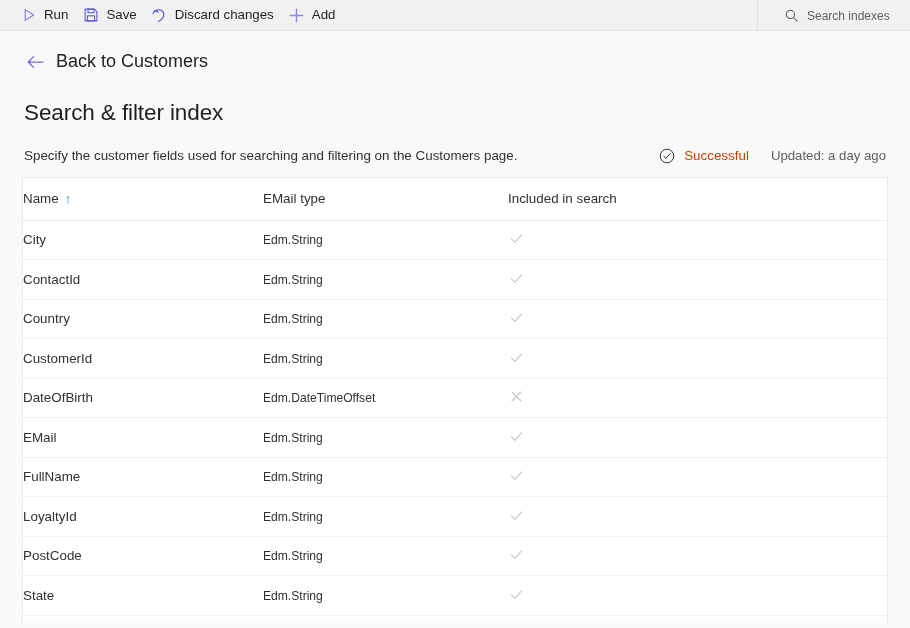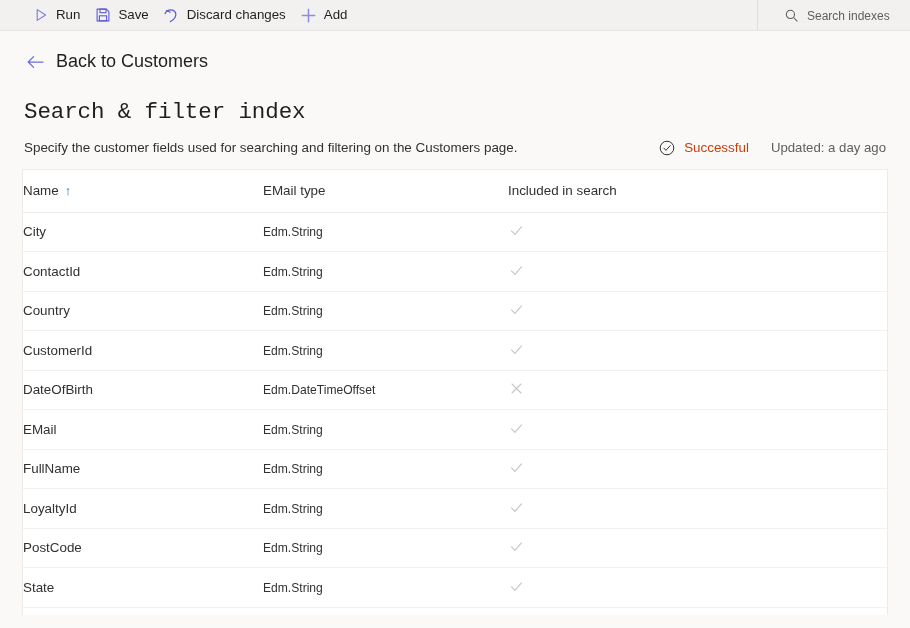--- a/index.html
+++ b/index.html
@@ -23,21 +23,21 @@
     height: 31px;
     background: #f2f1f0;
     border-bottom: 1px solid #e6e4e2;
     display: flex;
     align-items: stretch;
   }
 
   .toolbar-left {
     display: flex;
     align-items: center;
-    padding-left: 28px;
+    padding-left: 16px;
     flex: 0 0 auto;
   }
 
   .tb-btn {
     display: flex;
     align-items: center;
     gap: 7px;
     height: 31px;
     padding: 0 10px 0 4px;
     background: transparent;
@@ -120,27 +120,26 @@
   .page-head {
     padding: 24px 24px 0 24px;
     position: relative;
   }
   .page-title {
     font-size: 22.5px;
     font-weight: 400;
     color: #201f1e;
     letter-spacing: -0.1px;
     line-height: 1.2;
-    font-family: Liberation Mono, monospace;
   }
   .subrow {
     display: flex;
     align-items: flex-end;
     justify-content: space-between;
-    margin-top: 13px;
+    margin-top: 21px;
   }
   .page-subtitle {
     font-size: 13.4px;
     color: #323130;
     line-height: 1.35;
   }
   .status-group {
     display: flex;
     align-items: center;
     gap: 22px;

